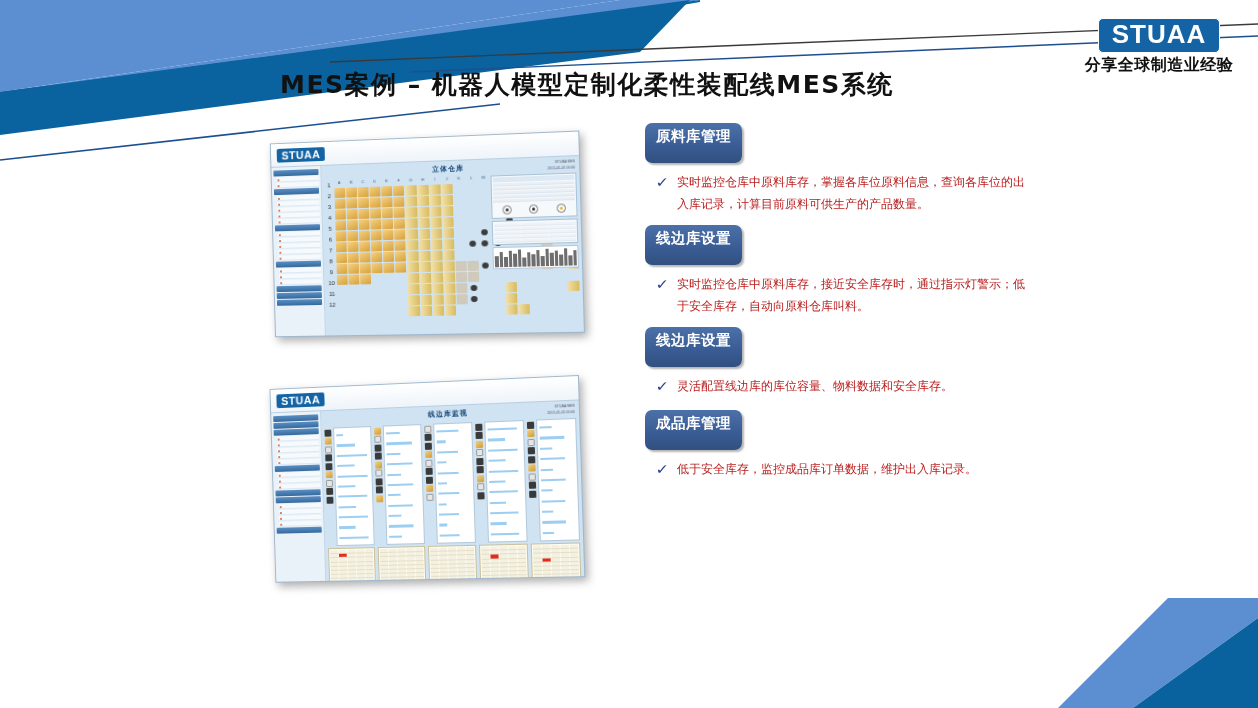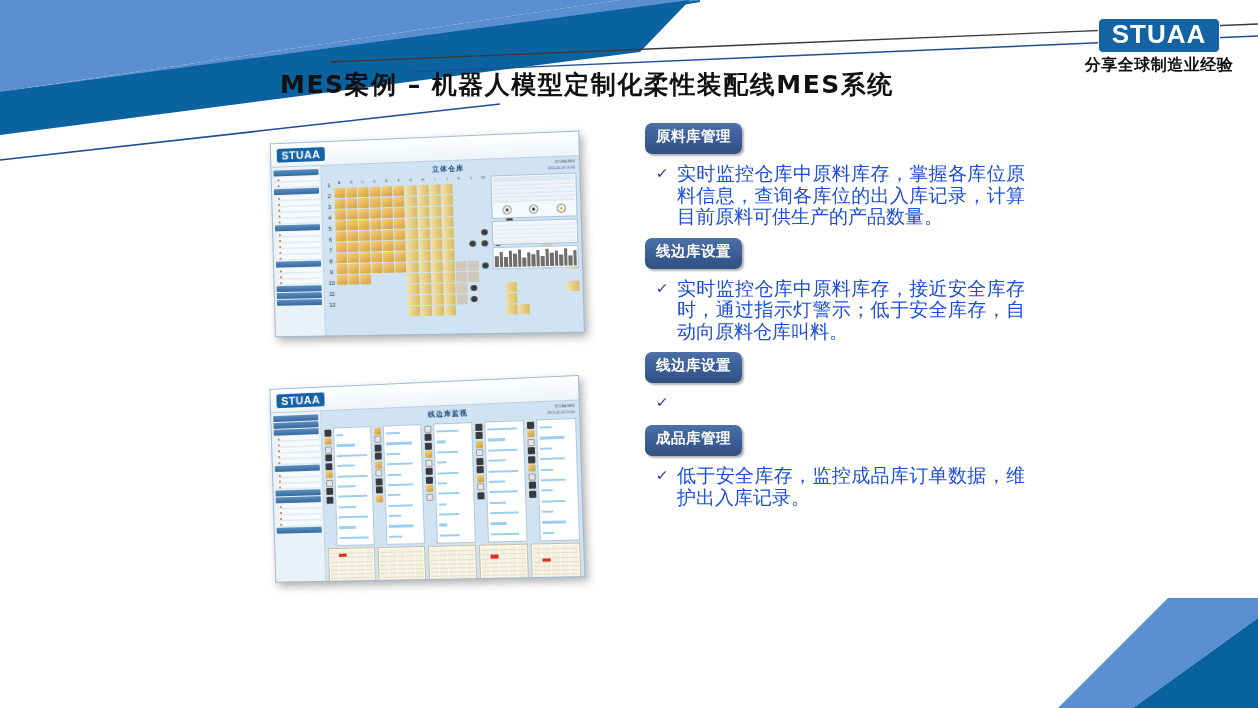--- a/index.html
+++ b/index.html
@@ -63,43 +63,43 @@
     left:645px; top:123px;
     width:380px;
   }
   .section { margin-bottom:6px; }
   .sec-badge {
     display:inline-block;
     background:linear-gradient(180deg,#4C70A8 0%,#3A5D96 55%,#32507F 100%);
     color:#ffffff;
     font-size:14.5px;
     font-weight:bold;
-    padding:4px 11px 8px 11px;
+    padding:4px 11px 17px 11px;
     border-radius:7px;
     box-shadow:2px 2px 2px rgba(120,120,120,0.55);
     font-family:Liberation Serif, serif;
     letter-spacing:0.5px;
   }
   .bullet-row {
     display:flex;
     margin-top:9px;
     padding-left:12px;
   }
   .tick {
     color:#2B3F8C;
     font-size:14px;
     font-weight:bold;
     line-height:21px;
     flex:0 0 20px;
     transform:scaleX(1.15);
   }
   .bullet-text {
-    font-size:19px;
+    font-size:12px;
     line-height:21.5px;
-    color:#1d4ed8;
+    color:#b91c1c;
     font-family:"DejaVu Sans","Liberation Sans",sans-serif;
     text-align:justify;
   }
   .sec-gap-1 { margin-bottom:10px; }
   .sec-gap-2 { margin-bottom:10px; }
   .sec-gap-3 { margin-bottom:12px; }
 
   
   .shot {
     position:absolute;
@@ -1178,20 +1178,21 @@
     <div class="bullet-row">
       <span class="tick">✓</span>
       <span class="bullet-text">实时监控仓库中原料库存，接近安全库存时，通过指示灯警示；低于安全库存，自动向原料仓库叫料。</span>
     </div>
   </div>
 
   <div class="section sec-gap-3">
     <div class="sec-badge">线边库设置</div>
     <div class="bullet-row">
       <span class="tick">✓</span>
+      <span class="bullet-text">灵活配置线边库的库位容量、物料数据和安全库存。</span>
     </div>
   </div>
 
   <div class="section">
     <div class="sec-badge">成品库管理</div>
     <div class="bullet-row">
       <span class="tick">✓</span>
       <span class="bullet-text">低于安全库存，监控成品库订单数据，维护出入库记录。</span>
     </div>
   </div>

